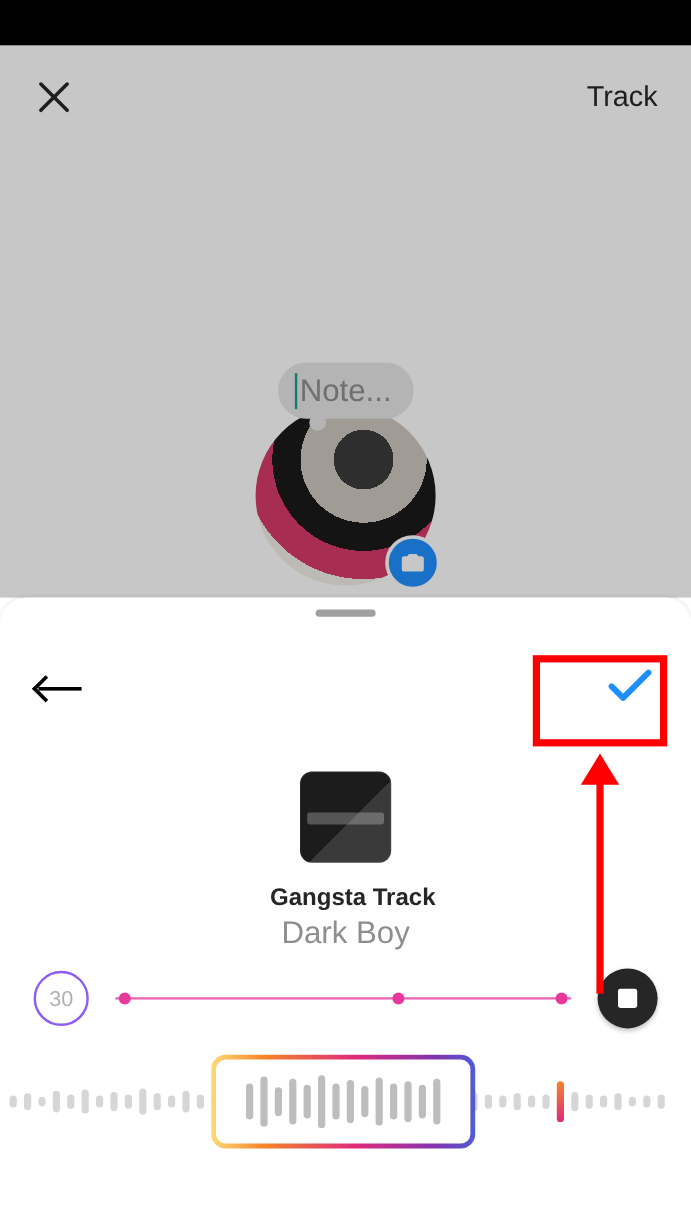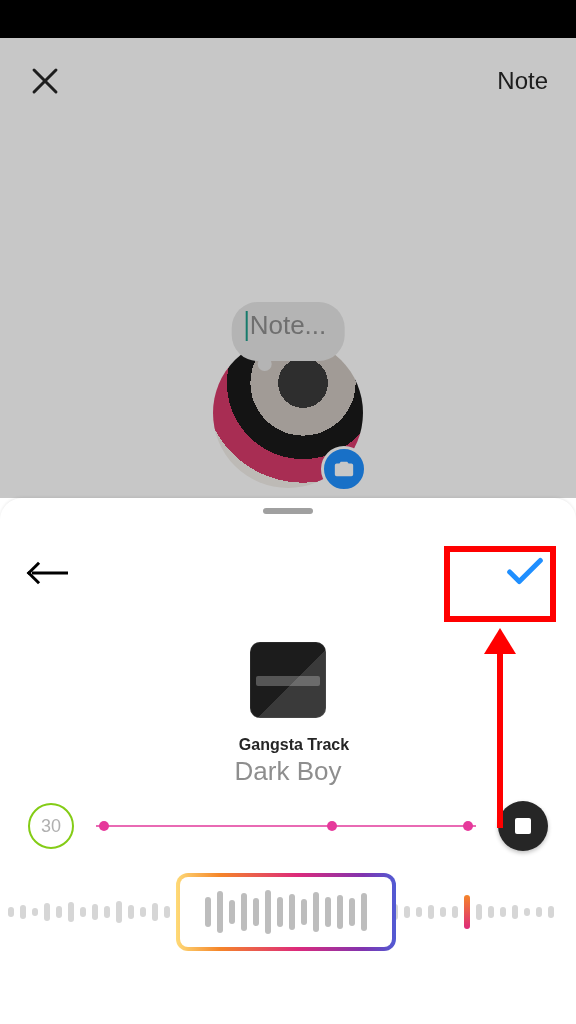--- a/index.html
+++ b/index.html
@@ -12,21 +12,21 @@
   
   .backdrop { position: absolute; top: 38px; left: 0; right: 0; height: 460px; background: #fff; filter: brightness(.78); }
   .bd-header { display: flex; align-items: center; justify-content: space-between; padding: 26px 28px 0 28px; }
   .close-x { width: 34px; height: 34px; position: relative; }
   .close-x::before, .close-x::after { content: ""; position: absolute; left: 50%; top: 0; width: 3px; height: 34px; background: #262626; border-radius: 2px; }
   .close-x::before { transform: translateX(-50%) rotate(45deg); }
   .close-x::after  { transform: translateX(-50%) rotate(-45deg); }
   .share-link { font-size: 24px; color: #262626; font-weight: 400; }
 
   .avatar-wrap { position: absolute; left: 50%; transform: translateX(-50%); top: 300px; width: 150px; height: 150px; border-radius: 50%; background: radial-gradient(circle at 60% 30%, #3b3b3b 0 18%, #cfc7c0 18% 38%, #1a1a1a 38% 55%, #d83a6a 55% 72%, #f2eee9 72% 100%); }
-  .note-bubble { position: absolute; left: 50%; transform: translateX(-50%); top: -36px; background: #e7e7e7; border-radius: 26px; padding: 8px 18px 20px 14px; font-size: 26px; color: #8e8e8e; display: flex; align-items: center; }
+  .note-bubble { position: absolute; left: 50%; transform: translateX(-50%); top: -36px; background: #e7e7e7; border-radius: 26px; padding: 8px 18px 8px 14px; font-size: 26px; color: #8e8e8e; display: flex; align-items: center; }
   .note-bubble .cursor { width: 2px; height: 30px; background: #1e9e8a; margin-right: 2px; }
   .note-bubble::after { content:""; position:absolute; left: 26px; bottom:-10px; width:14px; height:14px; background:#e7e7e7; border-radius:50%; }
   .cam-badge { position: absolute; right: -4px; bottom: -4px; width: 46px; height: 46px; border-radius: 50%; background: #1f8fff; display: flex; align-items: center; justify-content: center; border: 3px solid #fff; }
   .cam-badge svg { width: 22px; height: 22px; fill: #fff; }
 
   
   .sheet { position: absolute; left: 0; right: 0; bottom: 0; top: 498px; background: #fff; border-top-left-radius: 22px; border-top-right-radius: 22px; box-shadow: 0 -1px 3px rgba(0,0,0,.08); }
   .handle { width: 50px; height: 6px; background: #a0a0a0; border-radius: 3px; margin: 10px auto 0 auto; }
 
   .sheet-top { display: flex; align-items: center; justify-content: space-between; padding: 34px 28px 0 28px; }
@@ -38,25 +38,25 @@
 
   
   .highlight-box { position: absolute; top: 546px; right: 20px; width: 112px; height: 76px; border: 6px solid #ff0000; }
   .red-arrow { position: absolute; top: 628px; right: 58px; width: 36px; height: 200px; }
   .red-arrow .stem { position: absolute; left: 50%; top: 20px; bottom: 0; width: 6px; background: #ff0000; transform: translateX(-50%); }
   .red-arrow .head { position: absolute; left: 50%; top: 0; transform: translateX(-50%); width: 0; height: 0; border-left: 16px solid transparent; border-right: 16px solid transparent; border-bottom: 26px solid #ff0000; }
 
   .album { width: 76px; height: 76px; margin: 44px auto 0 auto; border-radius: 10px; background: linear-gradient(135deg,#1c1c1c 0 55%,#3a3a3a 55% 100%); position: relative; box-shadow: inset 0 0 0 1px rgba(255,255,255,.06); }
   .album::after { content: ""; position: absolute; left: 6px; right: 6px; top: 34px; height: 10px; background: rgba(255,255,255,.25); border-radius: 2px; }
 
-  .track-title { text-align: center; font-size: 16px; font-weight: 600; color: #262626; margin-top: 18px; padding-left: 12px; }
+  .track-title { text-align: center; font-size: 20px; font-weight: 600; color: #262626; margin-top: 18px; padding-left: 12px; }
   .track-artist { text-align: center; font-size: 26px; color: #8e8e8e; margin-top: 2px; }
 
   .controls { display: flex; align-items: center; justify-content: space-between; padding: 14px 28px 0 28px; }
-  .duration { width: 46px; height: 46px; border: 2px solid #84cc16; border-radius: 50%; display: flex; align-items: center; justify-content: center; font-size: 18px; color: #b0b0b0; font-weight: 500; }
+  .duration { width: 46px; height: 46px; border: 2px solid #8b5cf6; border-radius: 50%; display: flex; align-items: center; justify-content: center; font-size: 18px; color: #b0b0b0; font-weight: 500; }
   .stop-btn { width: 50px; height: 50px; border-radius: 50%; background: #262626; display: flex; align-items: center; justify-content: center; box-shadow: 0 2px 4px rgba(0,0,0,.25); }
   .stop-btn .sq { width: 16px; height: 16px; background: #fff; border-radius: 2px; }
 
   .range { flex: 1; margin: 0 22px; height: 24px; position: relative; }
   .range .track { position: absolute; left: 0; right: 0; top: 50%; height: 2px; background: #e96ab4; transform: translateY(-50%); }
   .range .dot { position: absolute; top: 50%; width: 10px; height: 10px; background: #e6399b; border-radius: 50%; transform: translate(-50%,-50%); }
   .range .d1 { left: 2%; }
   .range .d2 { left: 62%; }
   .range .d3 { left: 98%; }
 
@@ -72,21 +72,21 @@
 </head>
 <body>
 
 <div class="screen">
 
   <div class="status-bar"></div>
 
   <div class="backdrop">
     <div class="bd-header">
       <div class="close-x"></div>
-      <div class="share-link">Note</div>
+      <div class="share-link">Track</div>
     </div>
     <div class="avatar-wrap">
       <div class="note-bubble">
         <span class="cursor"></span>
         <span>Note...</span>
       </div>
       <div class="cam-badge">
         <svg viewBox="0 0 24 24">
             <path d="M12 9a3.5 3.5 0 1 0 0 7 3.5 3.5 0 0 0 0-7zm8-3h-3l-1.5-2h-7L7 6H4a2 2 0 0 0-2 2v10a2 2 0 0 0 2 2h16a2 2 0 0 0 2-2V8a2 2 0 0 0-2-2z"></path>
           </svg>

